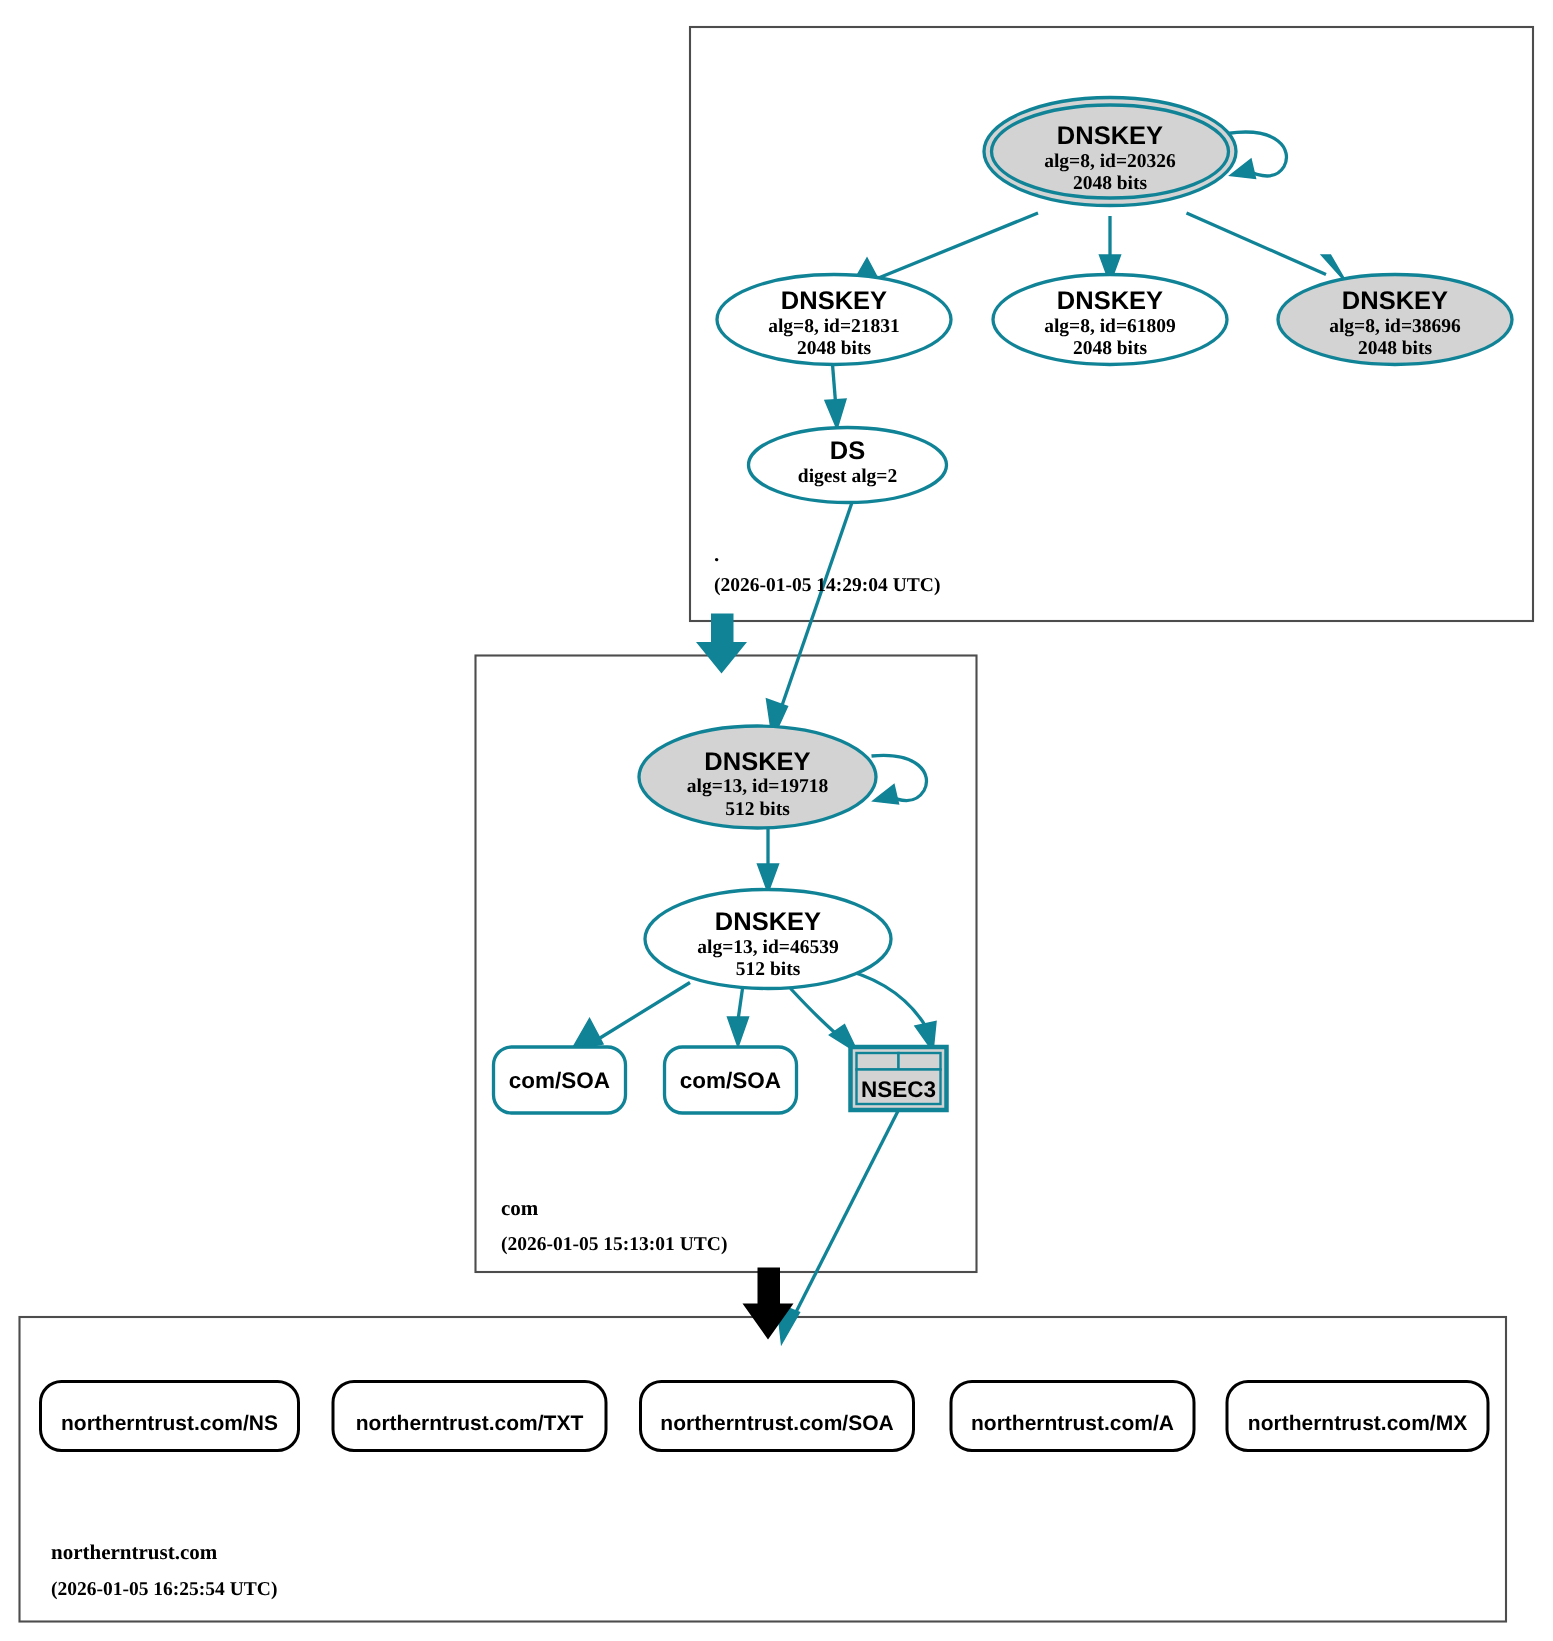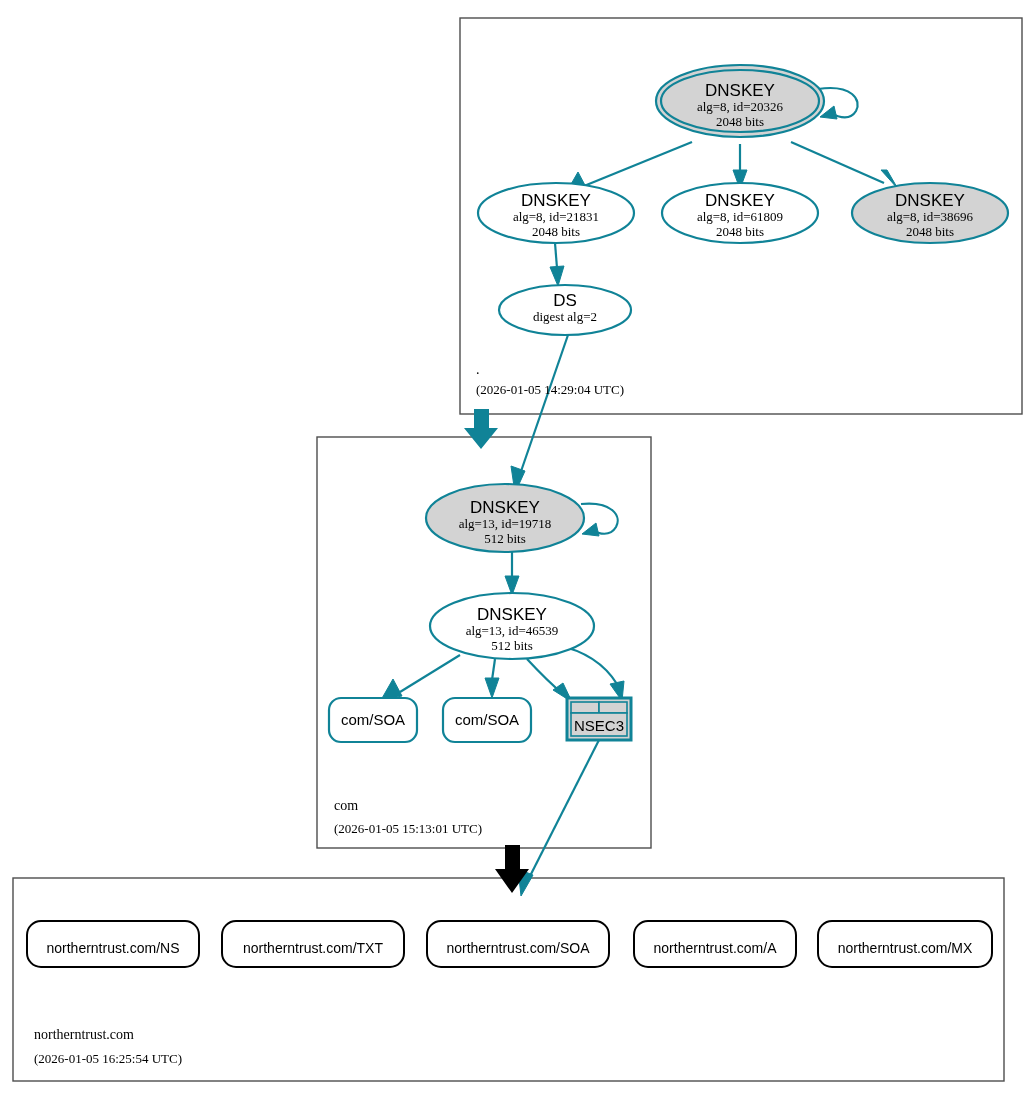--- a/index.html
+++ b/index.html
@@ -13,20 +13,21 @@
     width: 1035px;
     height: 1094px;
     position: relative;
     overflow: hidden;
   }
   #stage {
     position: absolute;
     left: 0; top: 0;
     width: 936px;
     height: 1094px;
+    font-weight: bold;
   }
   svg#graph {
     position: absolute;
     left: 0; top: 0;
     width: 1035px;
     height: 1094px;
     display: block;
   }
   .zone-box {
     fill: #ffffff;

